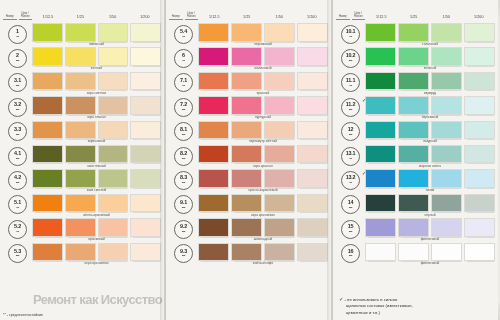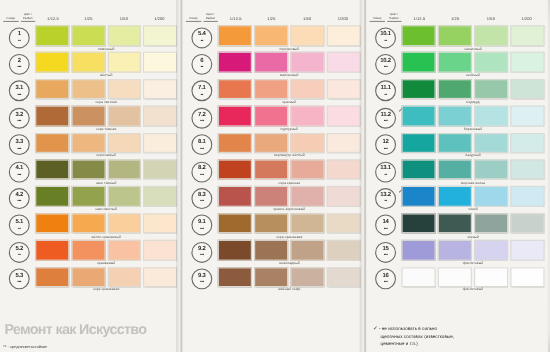--- a/index.html
+++ b/index.html
@@ -143,21 +143,21 @@
     color: #3c3c38;
     line-height: 1.35;
   }
   .legend-line { white-space: nowrap; }
 
   .watermark {
     position: absolute;
     left: 4px;
     bottom: 13px;
     width: 158px;
-    text-align: left;
+    text-align: right;
     font-size: 13px;
     font-weight: bold;
     color: rgba(150,150,148,0.52);
     letter-spacing: -0.6px;
     white-space: nowrap;
     pointer-events: none;
   }
   .legend3 {
     position: absolute;
     left: 6px; right: 2px; bottom: 4px;

